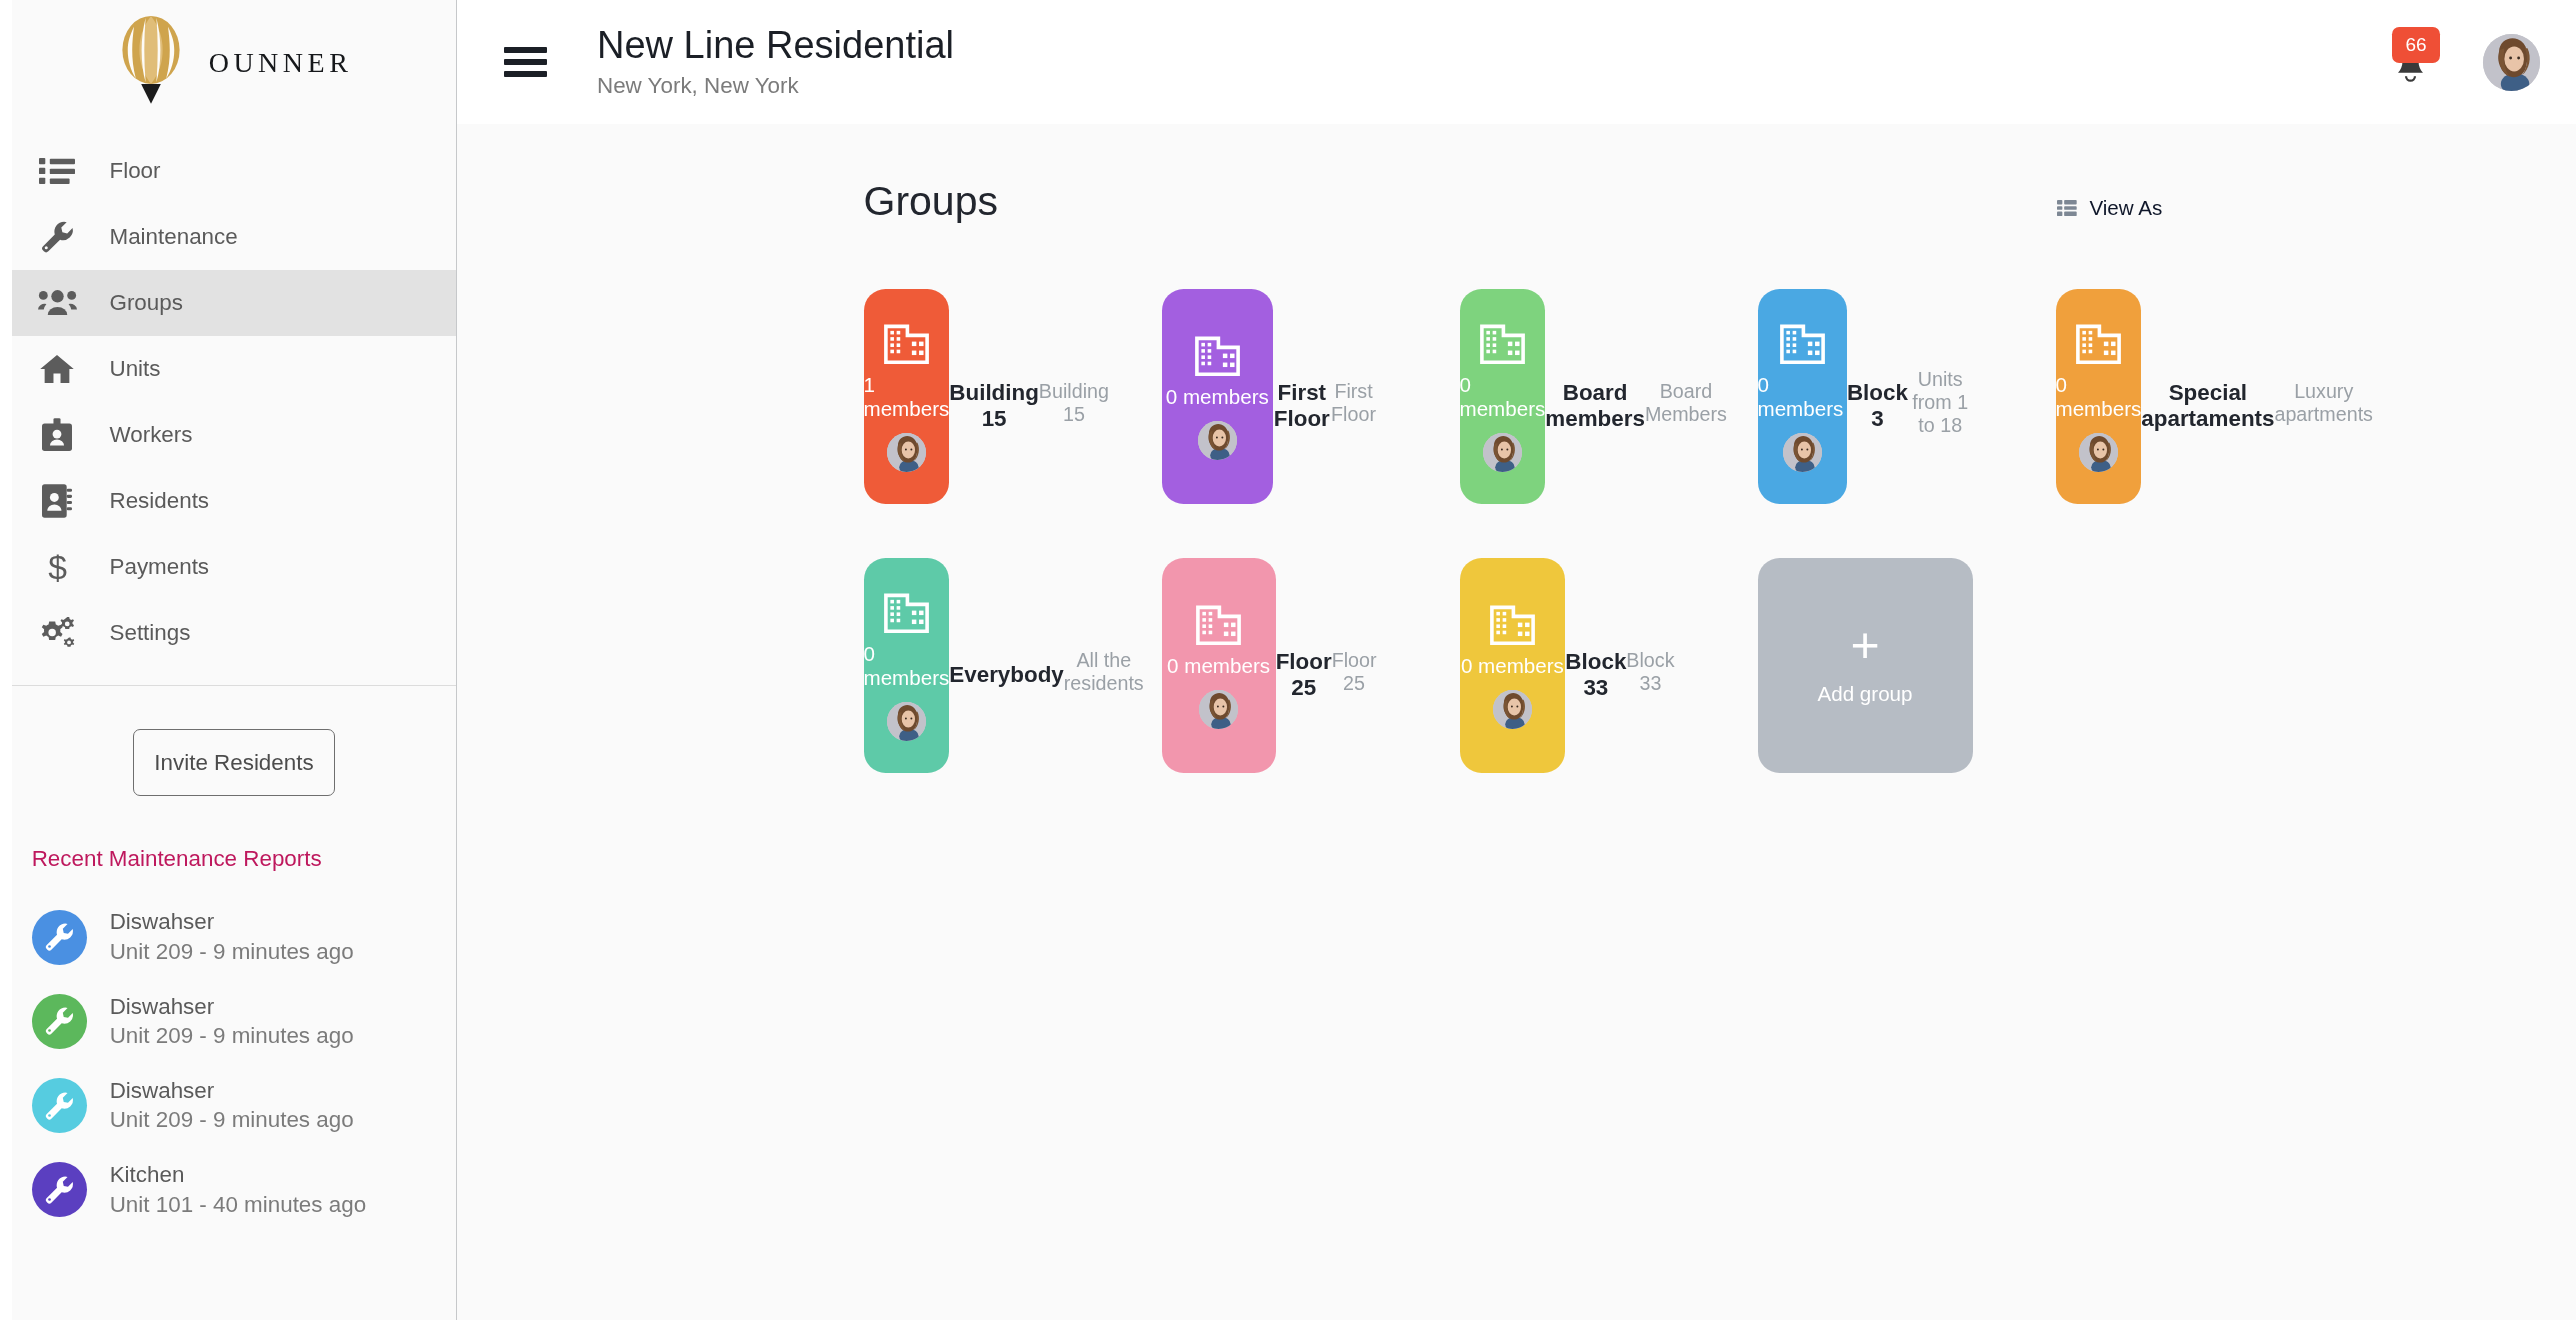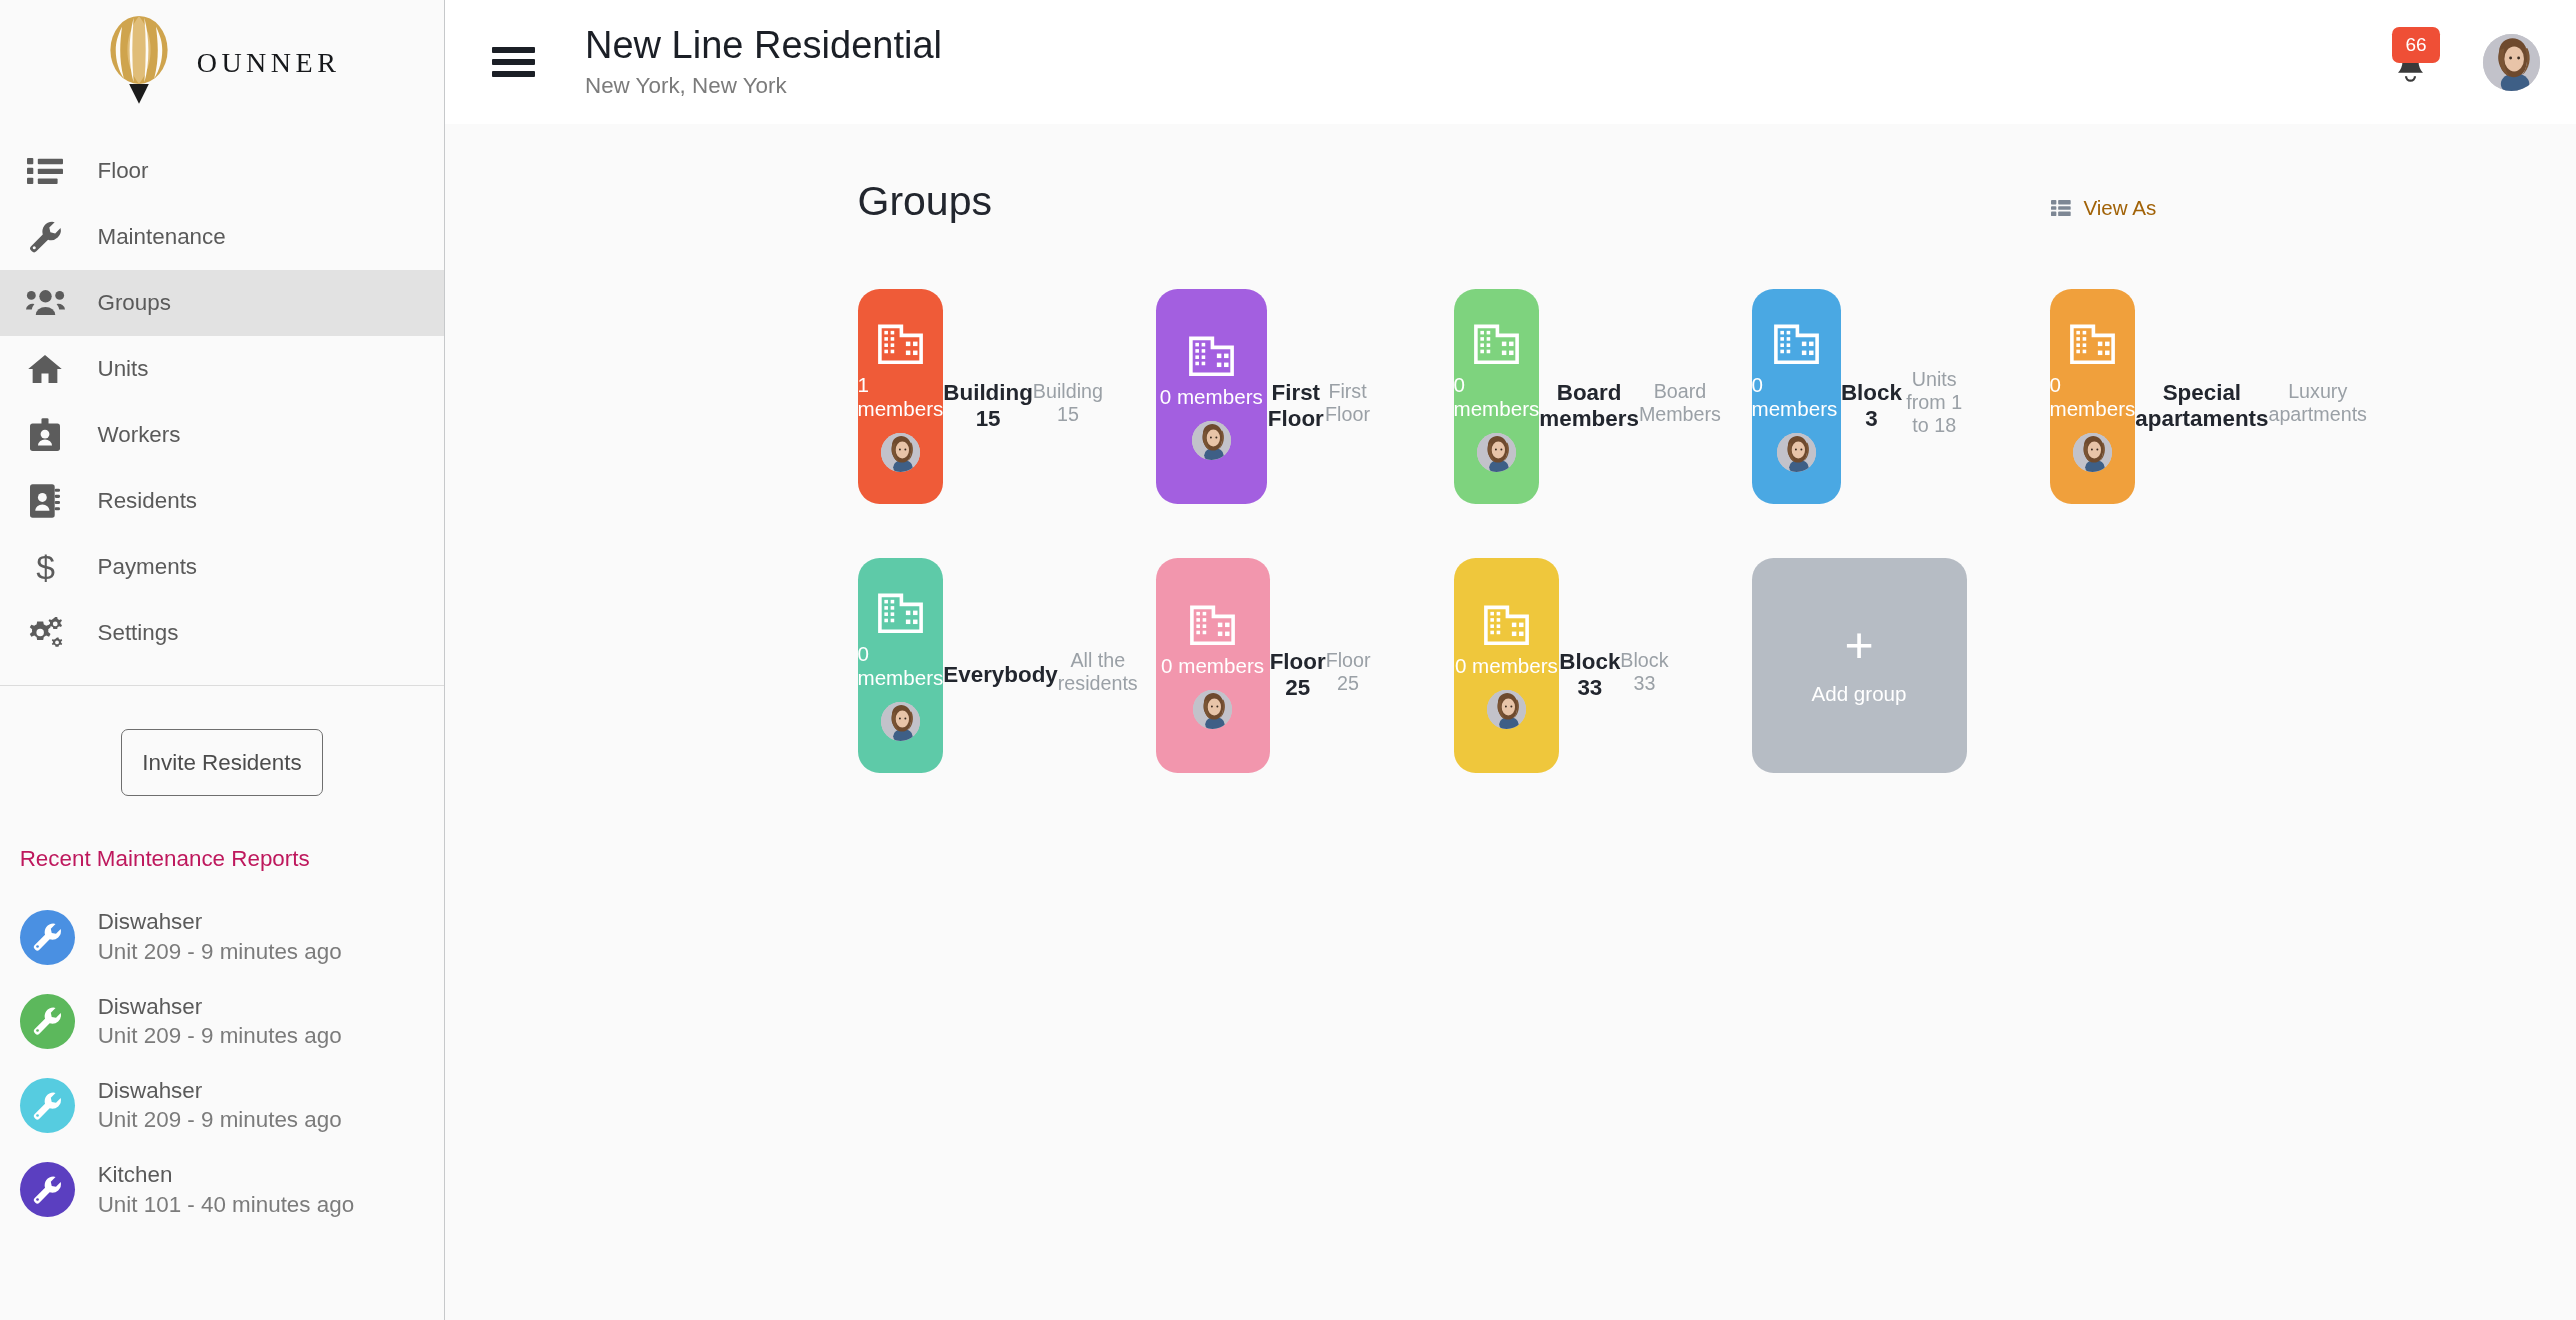--- a/index.html
+++ b/index.html
@@ -12,20 +12,21 @@
   .app { display: flex; width: 2576px; height: 1320px; }
 
   
   .sidebar {
     width: 445px; height: 1320px;
     background: #fafafa;
     border-right: 0.9px solid #c6c8ca;
     flex: 0 0 445px;
     display: flex; flex-direction: column;
     overflow: hidden;
+    margin-left: 12px;
   }
   .brand {
     height: 125px;
     display: flex; align-items: center; justify-content: center;
     gap: 23px;
     background: #fafafa;
   }
   .brand-logo { width: 70px; height: 93px; position: relative; }
   .brand-name {
     font-size: 28px; letter-spacing: 4.5px; color: #16181b;
@@ -114,21 +115,21 @@
     padding: 0;
   }
   .content-inner { width: 1306px; margin: 0 auto; padding-top: 54px; }
   .content-head {
     display: flex; align-items: flex-end; justify-content: space-between;
     padding: 0 7.2px 0 0;
   }
   .page-title { font-size: 41px; color: #22262e; font-weight: 400; }
   .view-as {
     display: flex; align-items: center; gap: 12.5px;
-    color: #a16207; font-size: 20.6px; cursor: pointer;
+    color: #0f172a; font-size: 20.6px; cursor: pointer;
     padding-bottom: 5.4px;
   }
   .view-as svg { display: block; fill: #7d8794; }
 
   .grid {
     display: grid;
     grid-template-columns: repeat(5, 215px);
     gap: 54px 83px;
     padding-top: 64px;
   }

